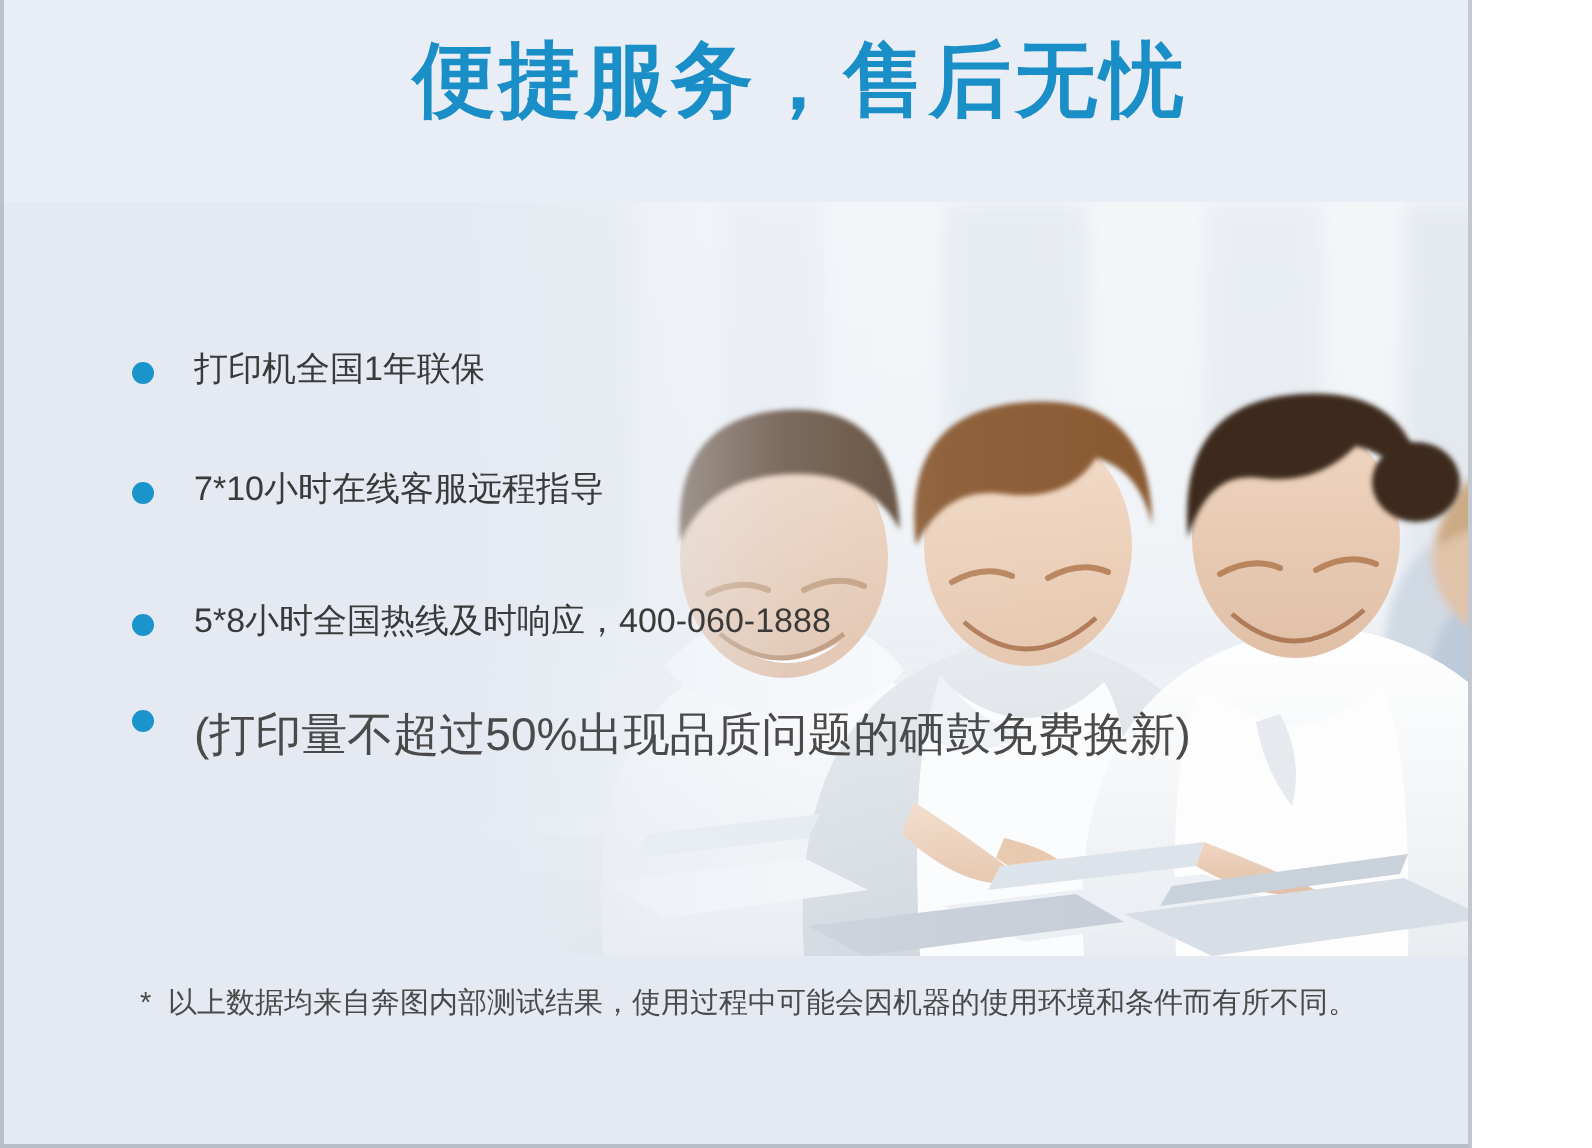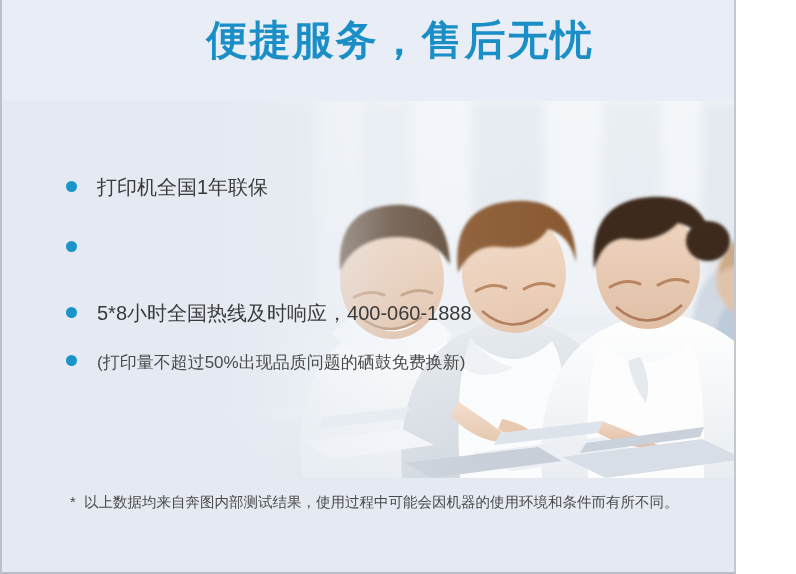--- a/index.html
+++ b/index.html
@@ -102,29 +102,29 @@
     position: absolute;
     left: 0;
     top: 9px;
     width: 11px;
     height: 11px;
     border-radius: 50%;
     background: #1a95cc;
   }
   .bullet-text {
     margin-left: 31px;
-    font-size: 20px;
+    font-size: 17px;
     color: #3a3a3a;
     line-height: 1.5;
     white-space: nowrap;
   }
   .bullet-sub {
     margin-left: 31px;
     margin-top: 5px;
-    font-size: 17px;
+    font-size: 23px;
     color: #4a4a4a;
     line-height: 1.45;
     white-space: nowrap;
   }
 
   .b1 { top: 71px; }
   .b2 { top: 131px; }
   .b3 { top: 197px; }
   .b4 { top: 245px; }
 
@@ -299,20 +299,21 @@
 
   <div class="bullets">
 
     <div class="bullet-row b1">
       <span class="bullet-dot"></span>
       <div class="bullet-text">打印机全国1年联保</div>
     </div>
 
     <div class="bullet-row b2">
       <span class="bullet-dot"></span>
+      <div class="bullet-text">7*10小时在线客服远程指导</div>
     </div>
 
     <div class="bullet-row b3">
       <span class="bullet-dot"></span>
       <div class="bullet-text">5*8小时全国热线及时响应，400-060-1888</div>
     </div>
 
     <div class="bullet-row b4">
       <span class="bullet-dot"></span>
       <div class="bullet-sub">(打印量不超过50%出现品质问题的硒鼓免费换新)</div>

